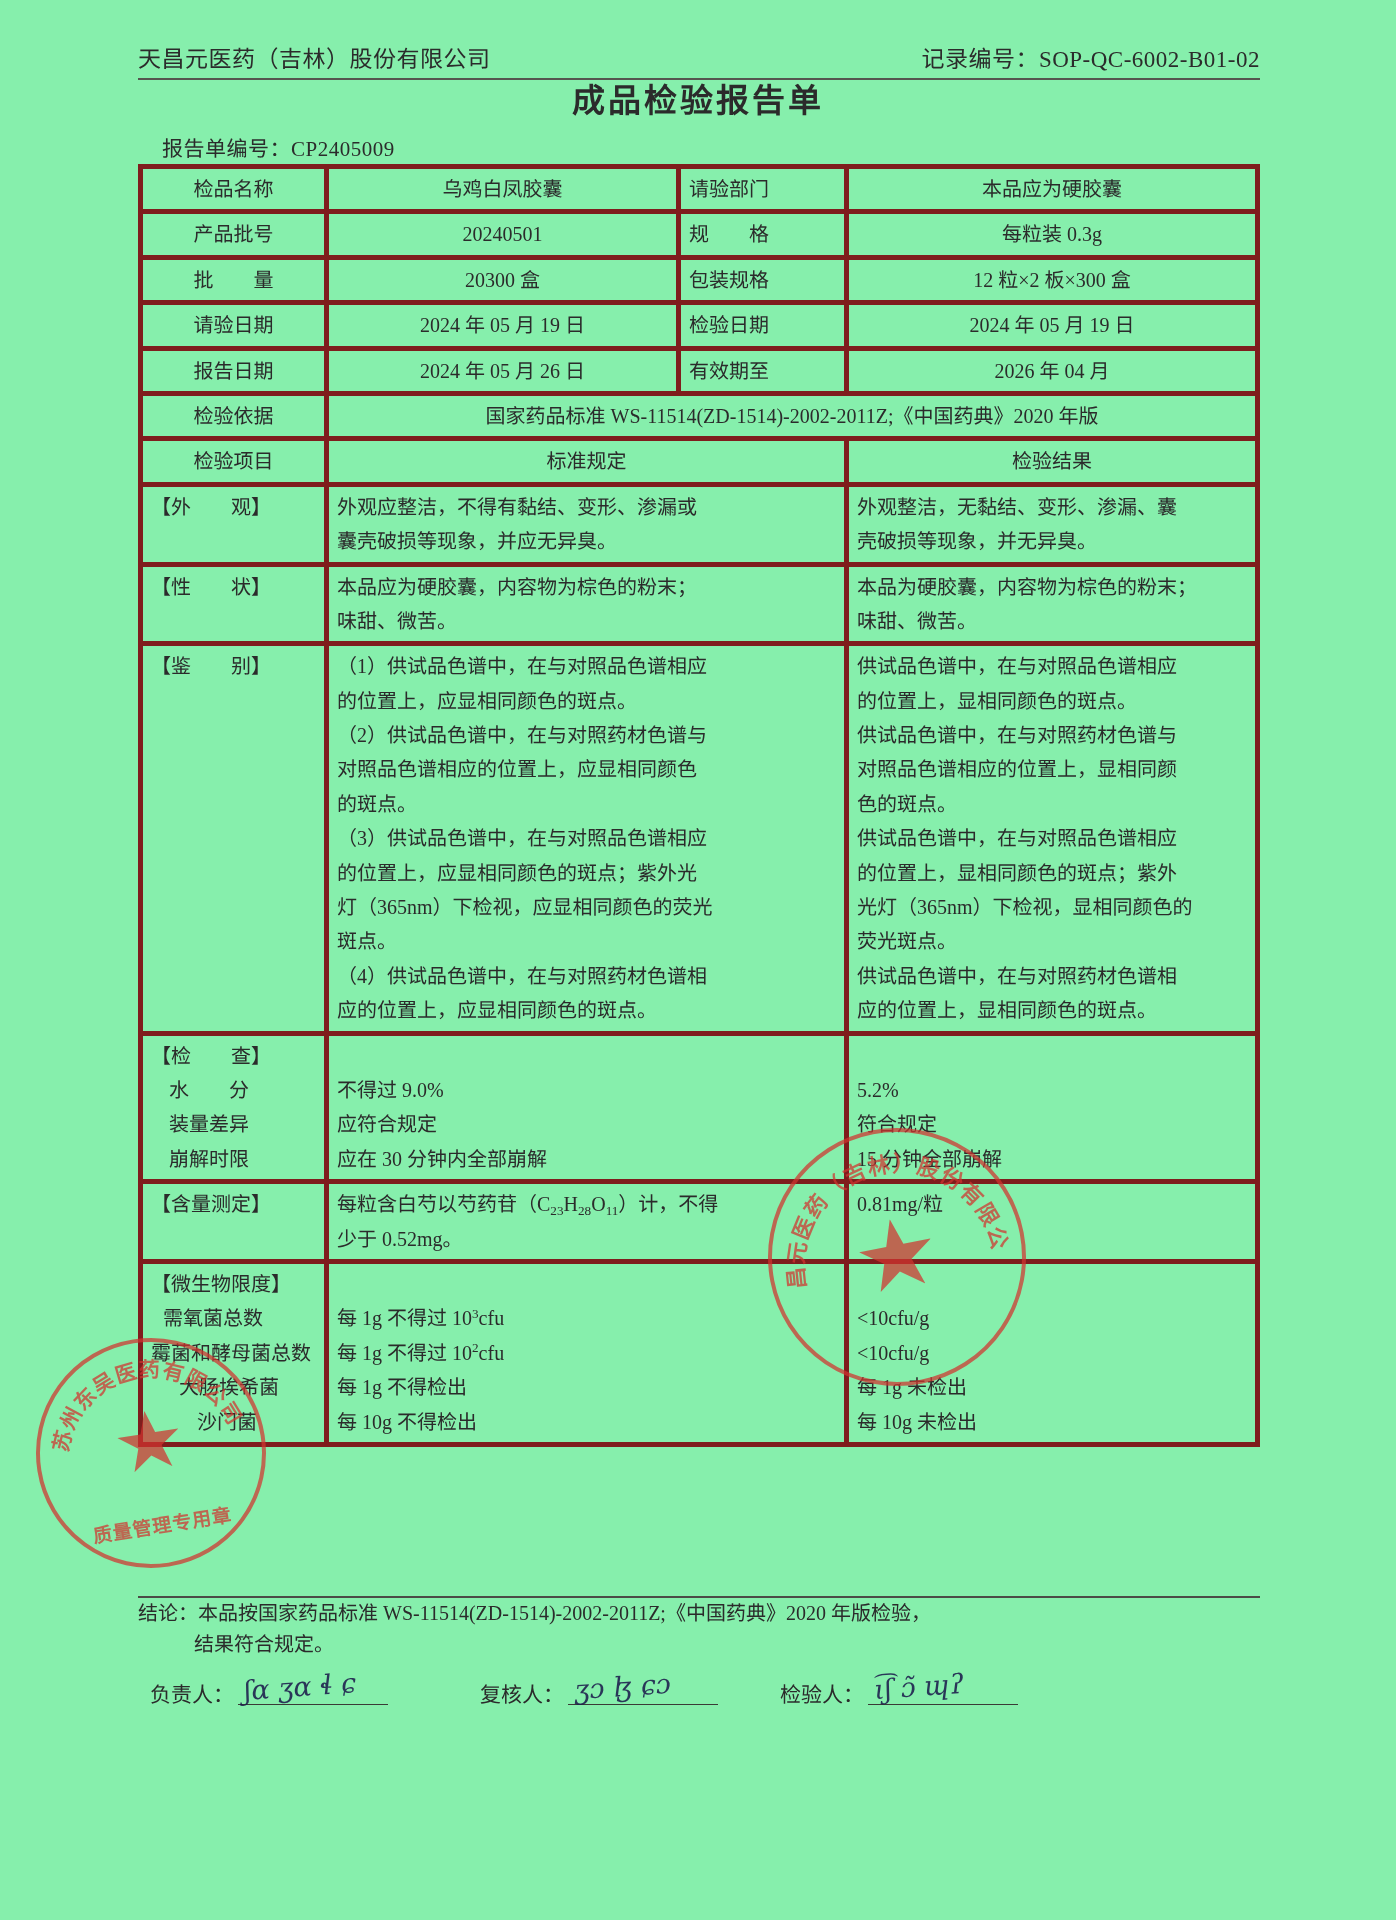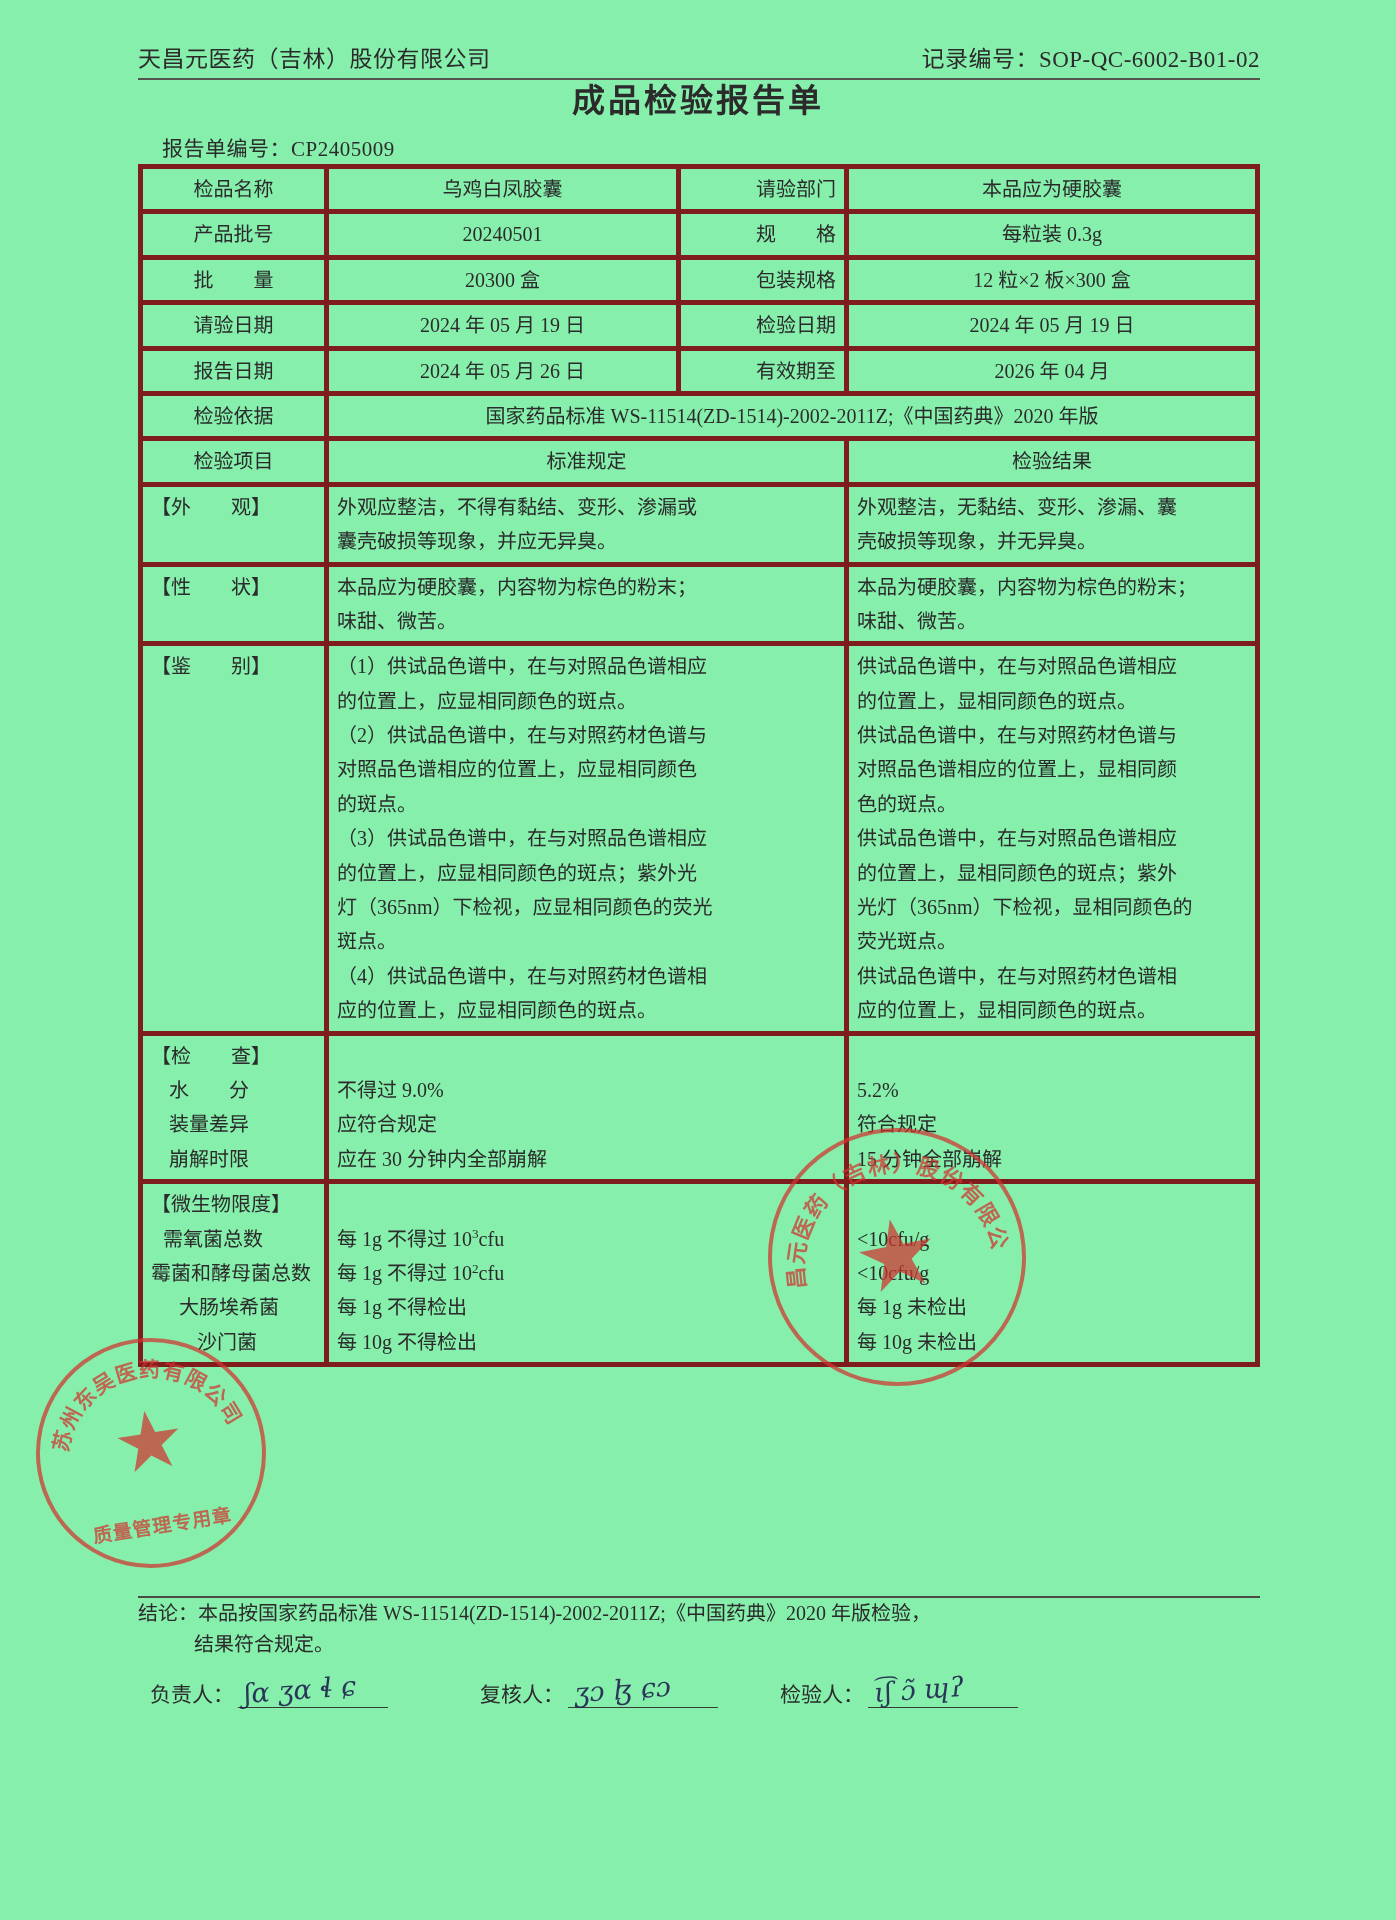--- a/index.html
+++ b/index.html
@@ -69,21 +69,21 @@
     table-layout: fixed;
   }
   table.main td {
     border: 5px solid #7f1d1d;
     padding: 4px 8px;
     vertical-align: top;
     line-height: 1.62;
   }
   .c-label   { width: 186px; text-align: center; white-space: nowrap; }
   .c-val     { width: 352px; text-align: center; }
-  .c-label2  { width: 168px; text-align: right; white-space: nowrap; }
+  .c-label2  { width: 168px; text-align: left; white-space: nowrap; }
   .c-val2    { text-align: center; }
 
   td.mid { vertical-align: middle; }
 
   
   .hd-cell {
     text-align: center;
     vertical-align: middle;
     padding: 6px 8px;
   }
@@ -118,21 +118,21 @@
 
   
   .sigrow {
     position: absolute;
     left: 150px;
     width: 1120px;
     top: 1678px;
     display: flex;
     font-size: 21px;
   }
-  .sigbox { position: relative; display: flex; align-items: flex-end; }
+  .sigbox { position: relative; display: flex; align-items: flex-start; }
   .sig-a { width: 330px; }
   .sig-b { width: 300px; }
   .sig-c { width: 300px; }
   .sig-line {
     display: inline-block;
     border-bottom: 1px solid #3a3a36;
     min-width: 150px;
     height: 26px;
     margin-left: 4px;
     position: relative;
@@ -331,20 +331,30 @@
           <div class="p">应在 30 分钟内全部崩解</div>
         </td>
         <td>
           <div class="p">&nbsp;</div>
           <div class="p">5.2%</div>
           <div class="p">符合规定</div>
           <div class="p">15 分钟全部崩解</div>
         </td>
       </tr>
 
+      <tr>
+        <td class="item-name">【含量测定】</td>
+        <td colspan="2">
+          <div class="p"><span>每粒含白芍以芍药苷（C</span><sub>23</sub><span>H</span><sub>28</sub><span>O</span><sub>11</sub><span>）计，不得</span></div>
+          <div class="p">少于 0.52mg。</div>
+        </td>
+        <td>
+          <div class="p">0.81mg/粒</div>
+        </td>
+      </tr>
 
       <tr>
         <td class="item-name">
           <div class="p">【微生物限度】</div>
           <div class="p" style="padding-left:12px">需氧菌总数</div>
           <div class="p" style="padding-left:0px">霉菌和酵母菌总数</div>
           <div class="p" style="padding-left:28px">大肠埃希菌</div>
           <div class="p" style="padding-left:46px">沙门菌</div>
         </td>
         <td colspan="2">

